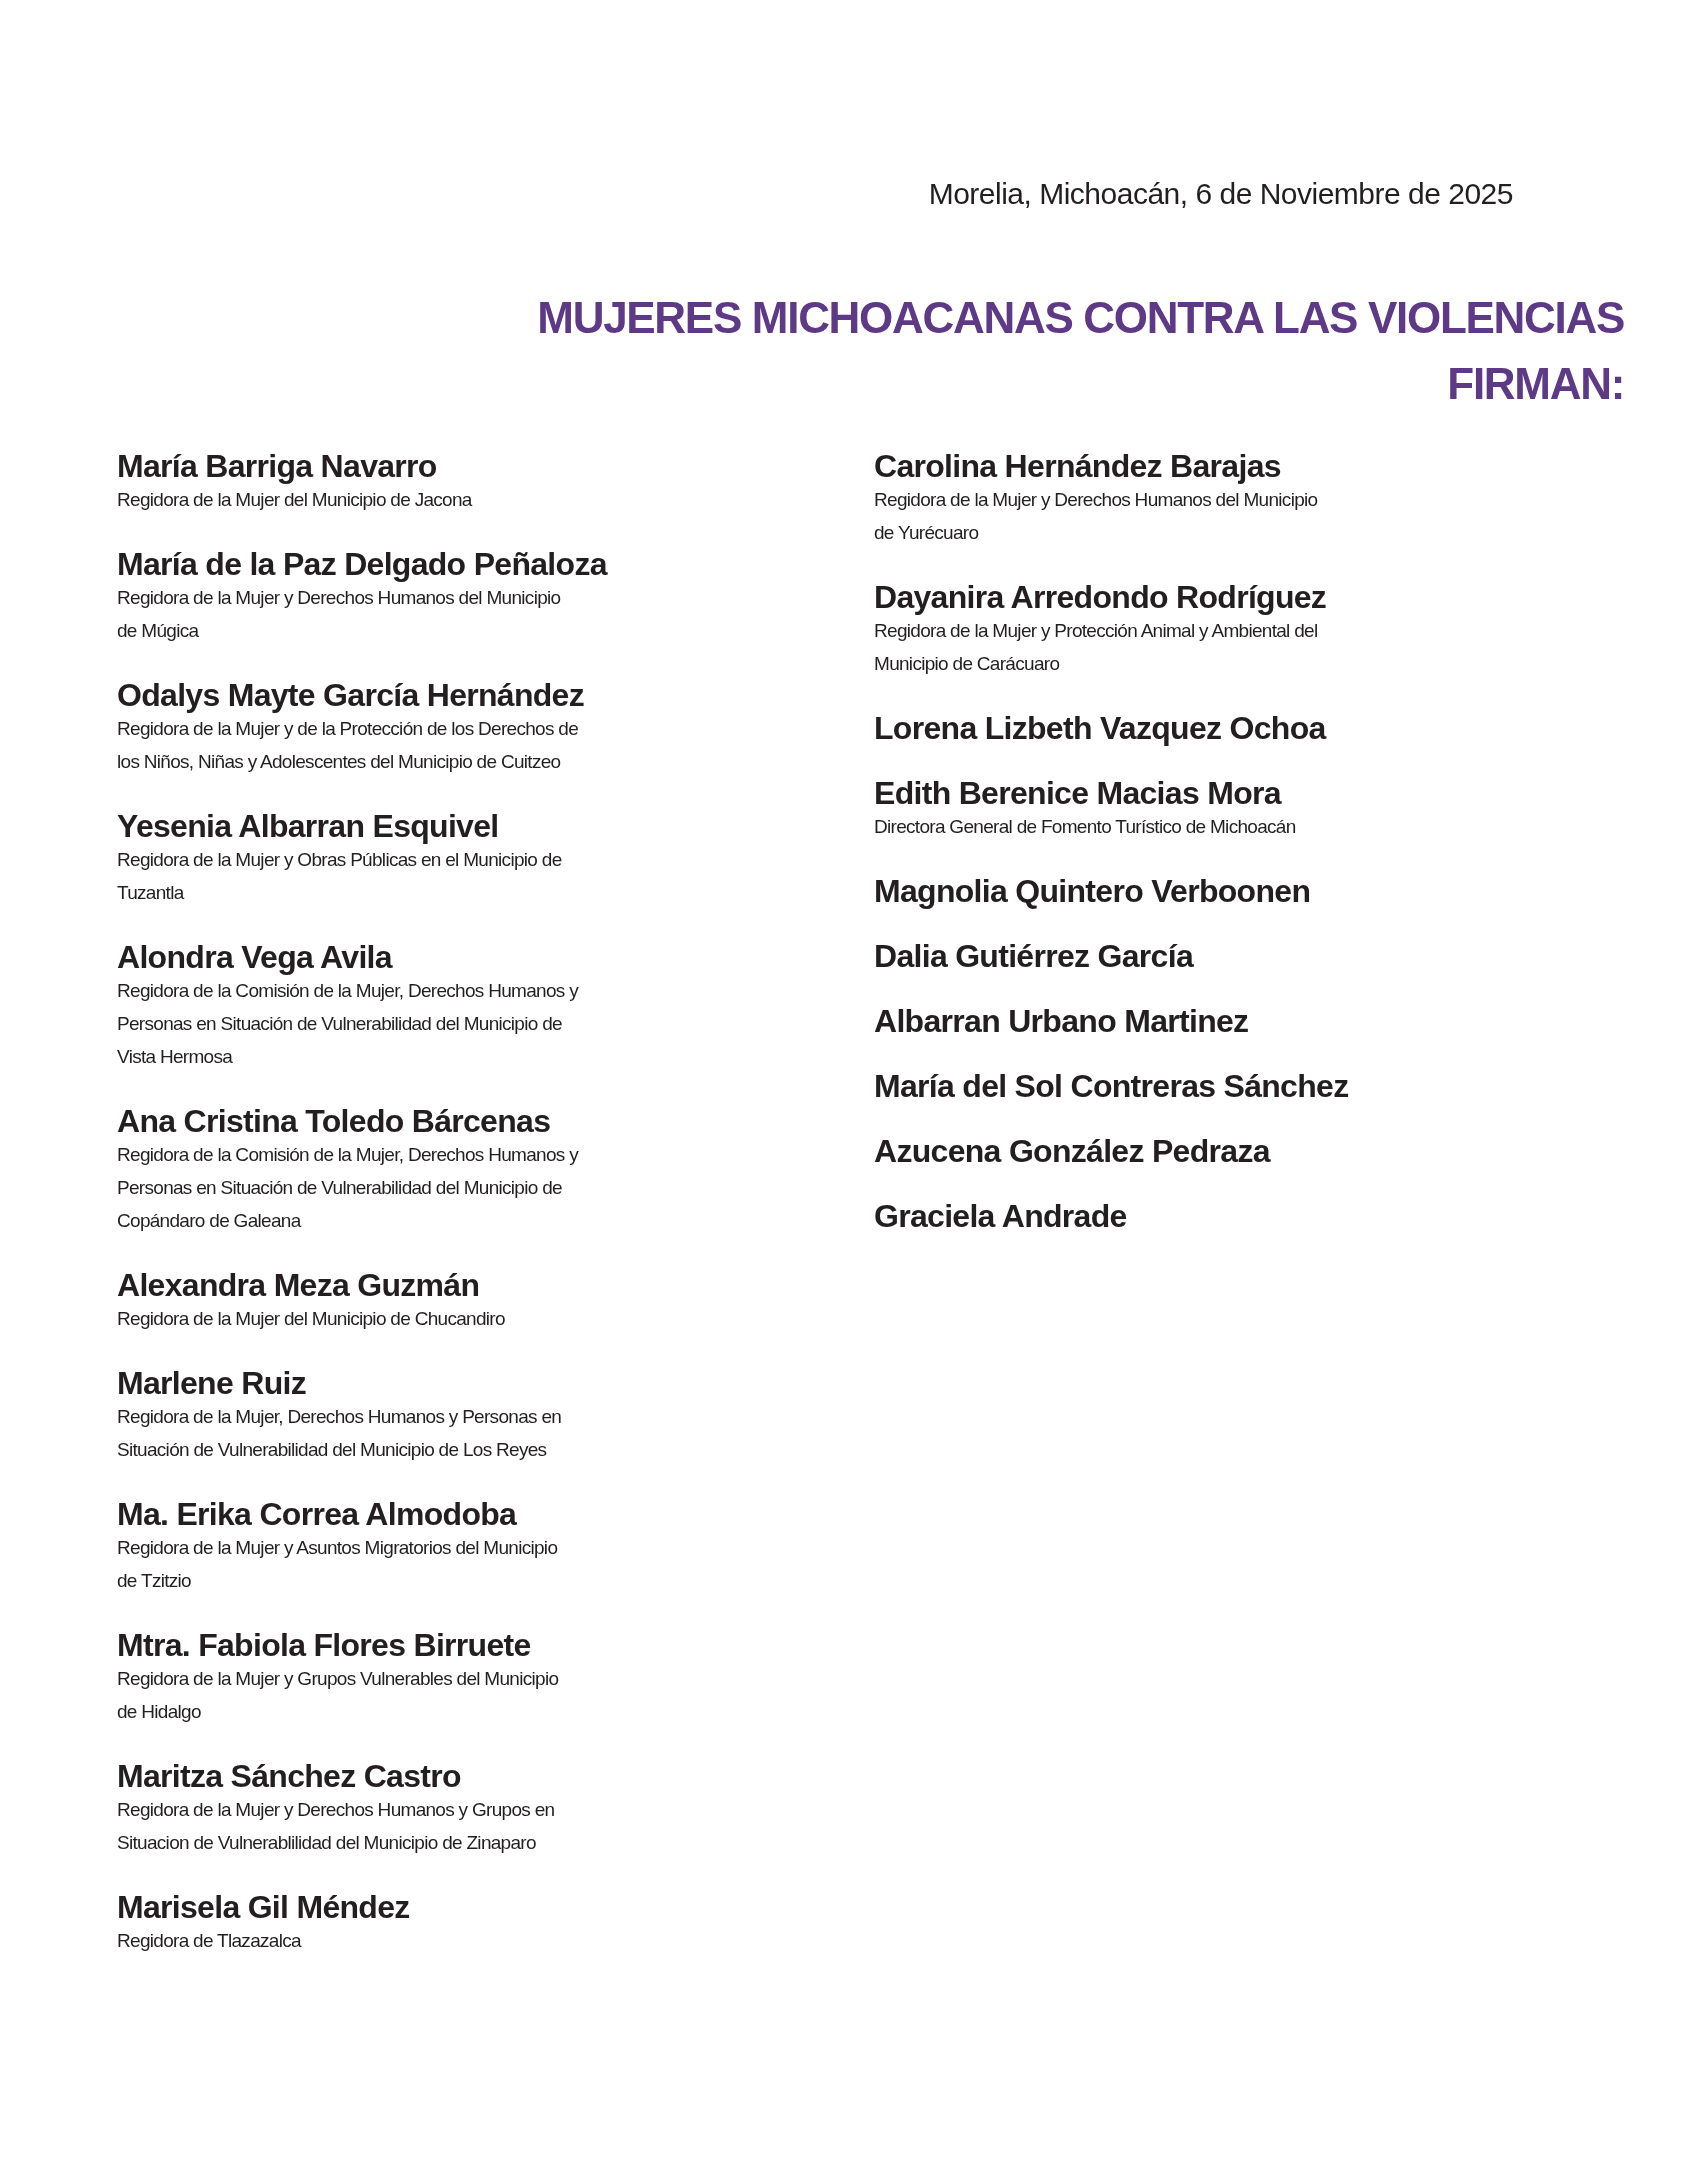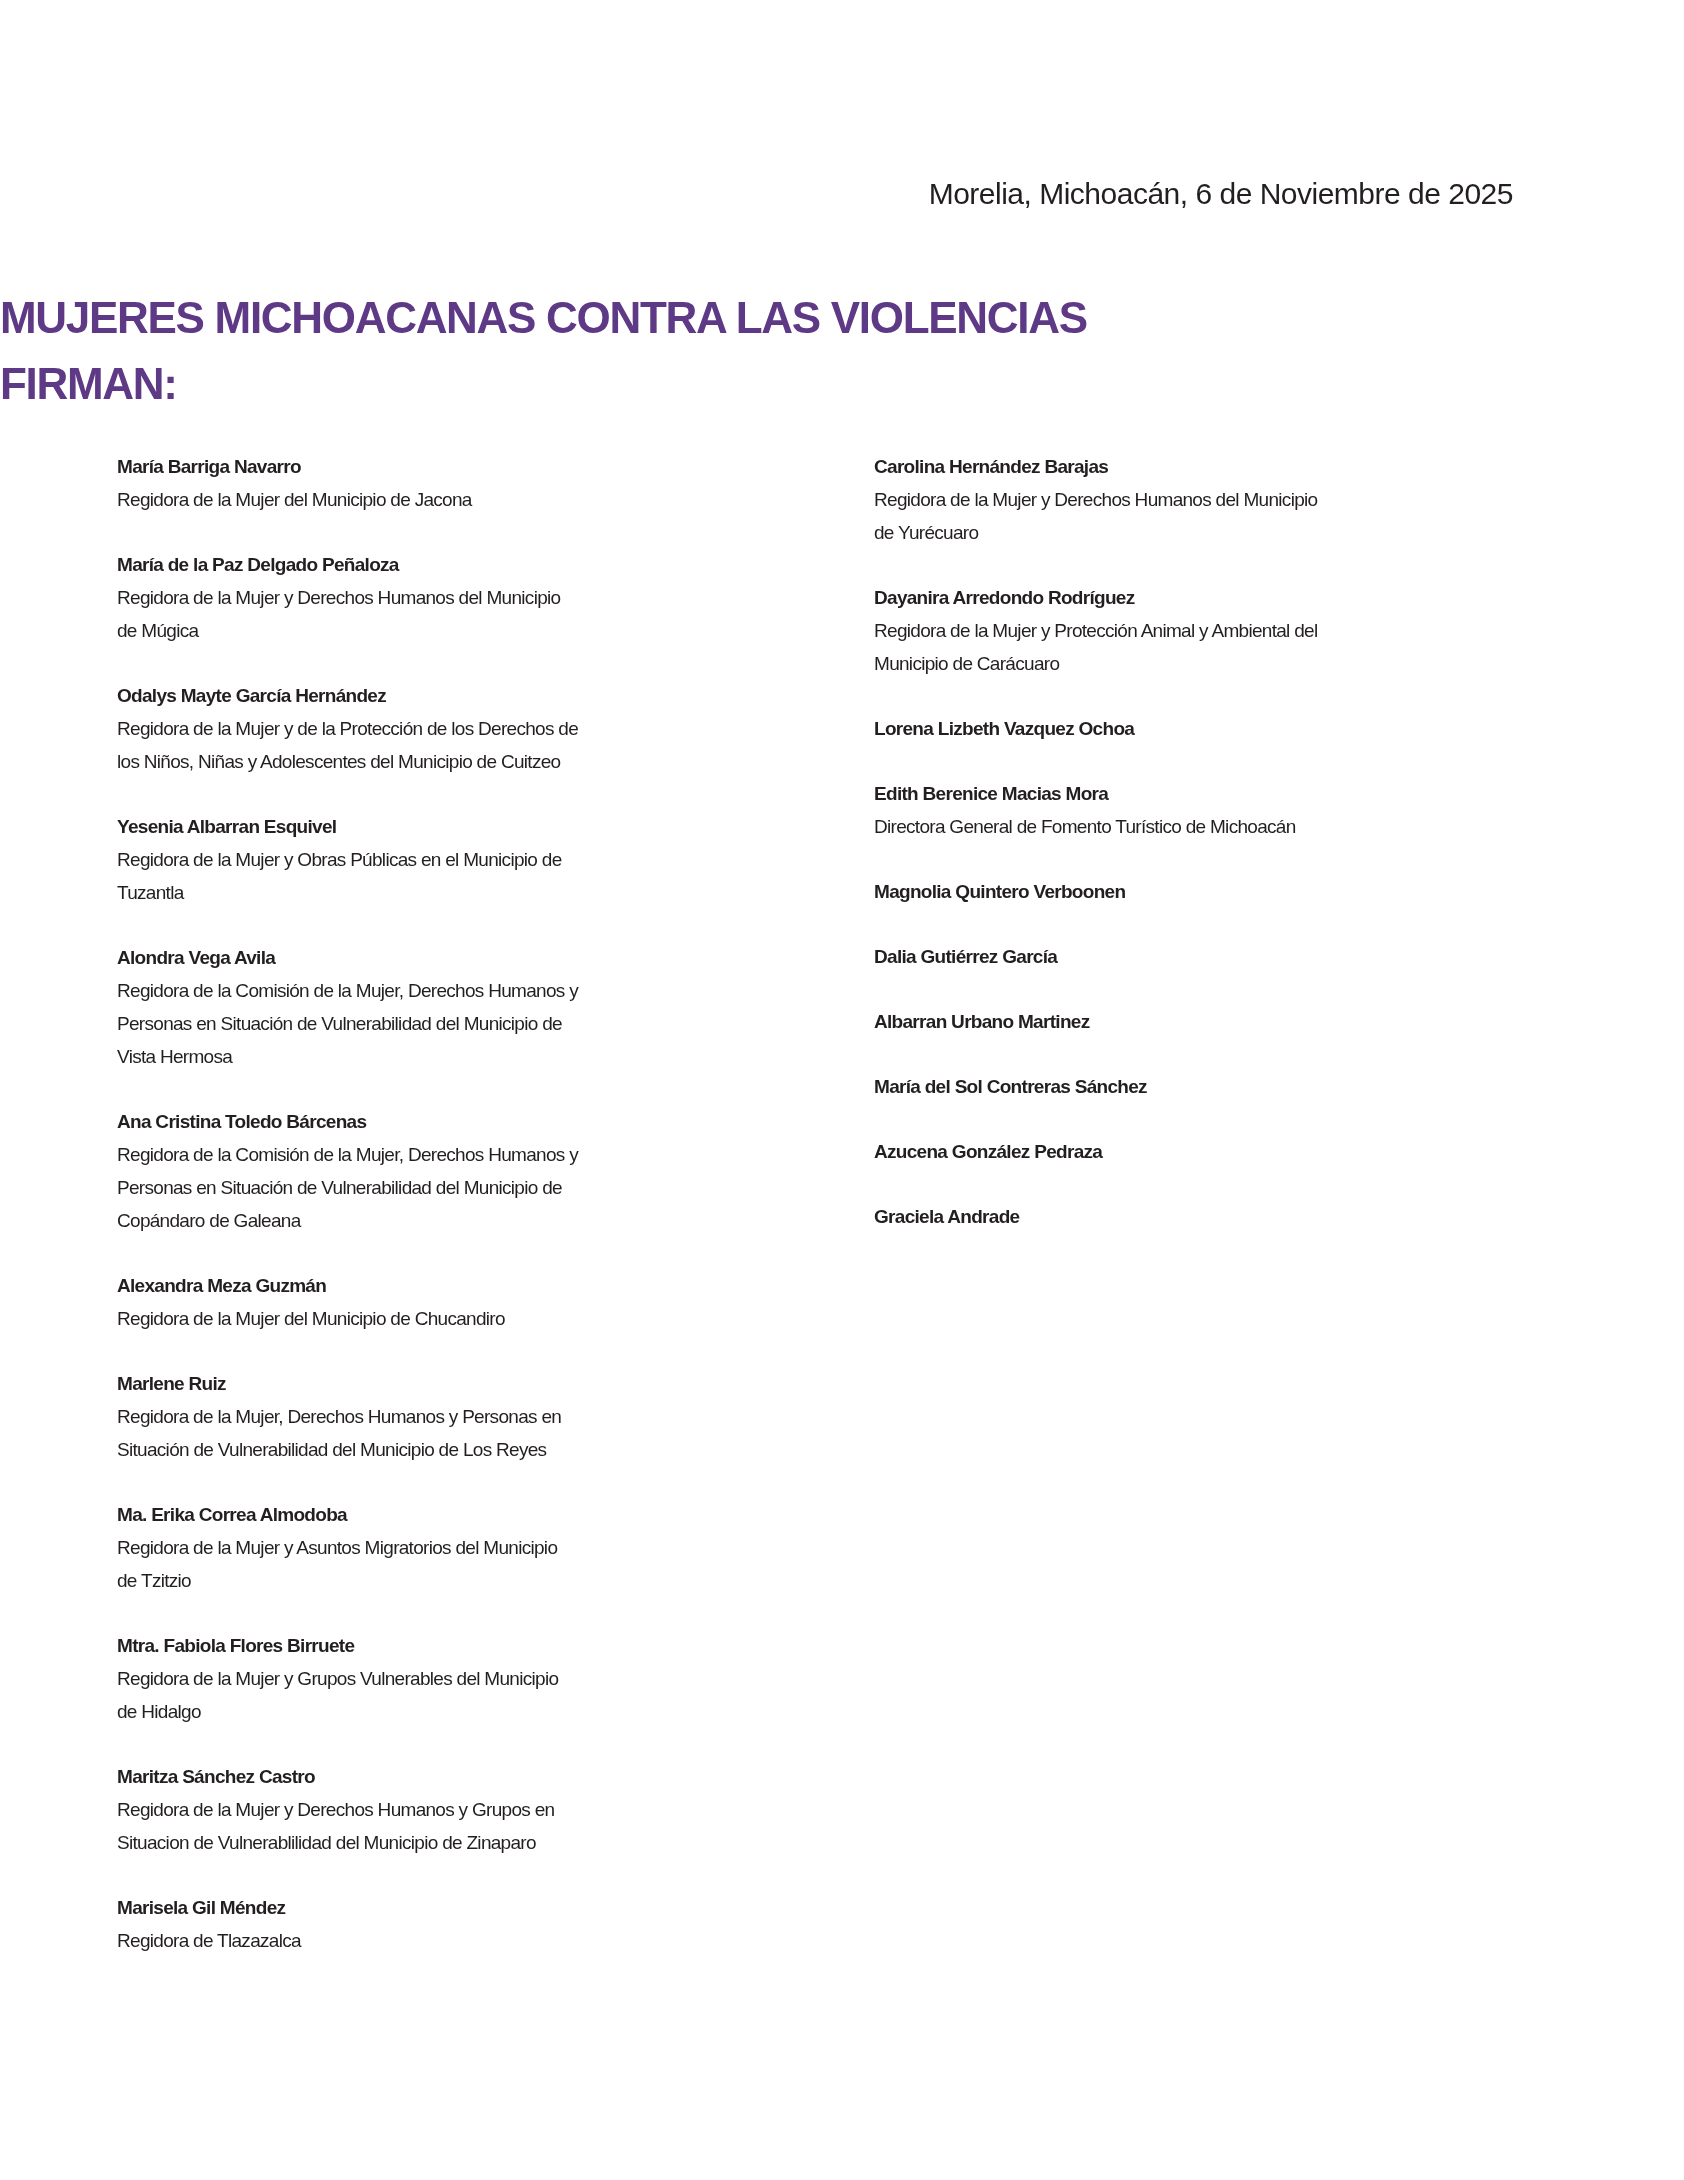--- a/index.html
+++ b/index.html
@@ -22,40 +22,40 @@
       font-size: 30px;
       letter-spacing: -0.5px;
       color: #231f20;
       white-space: nowrap;
     }
     .heading {
       position: absolute;
       top: 285px;
       left: 0;
       width: 1624px;
-      text-align: left;
+      text-align: right;
       color: #5e3a86;
       font-weight: bold;
       font-size: 44px;
       line-height: 66px;
       letter-spacing: -1.3px;
     }
     .heading div { white-space: nowrap; }
     .col {
       position: absolute;
       top: 450px;
     }
     .col-left { left: 117px; width: 698px; }
     .col-right { left: 874px; width: 698px; }
     .signer {
       margin: 0 0 32px 0;
     }
     .signer-name {
       font-weight: bold;
-      font-size: 19px;
+      font-size: 32px;
       line-height: 33px;
       letter-spacing: -0.7px;
       white-space: nowrap;
     }
     .signer-role {
       font-size: 19px;
       line-height: 33px;
       letter-spacing: -0.7px;
       white-space: pre-line;
     }

